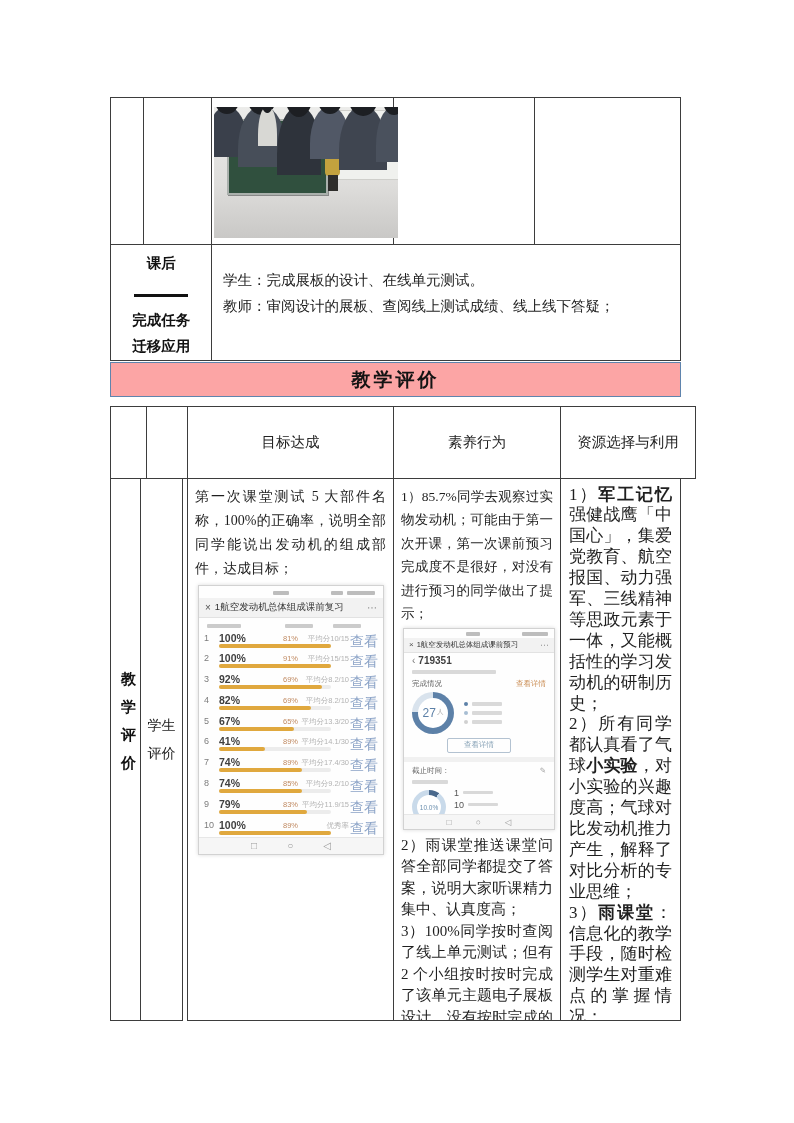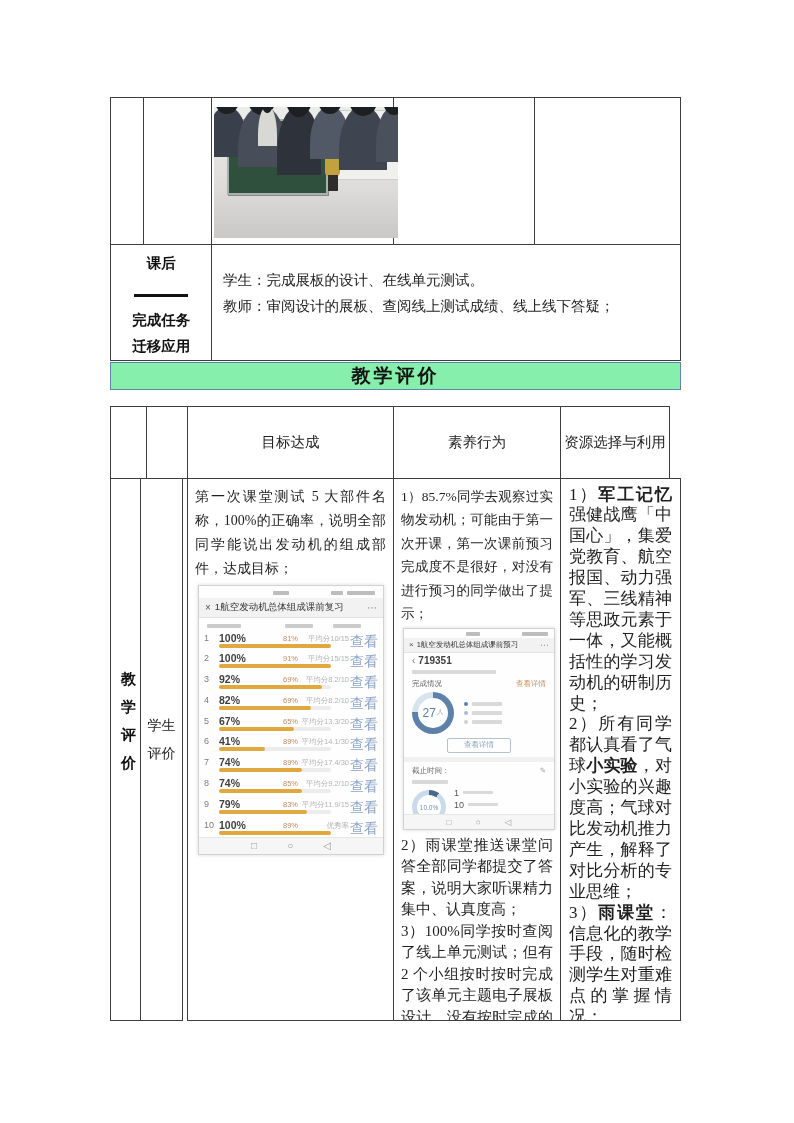--- a/index.html
+++ b/index.html
@@ -21,21 +21,21 @@
   .stu{position:absolute;border-radius:45% 45% 0 0/70% 70% 0 0;}
   .stu::before{content:"";position:absolute;left:50%;top:-46%;transform:translateX(-50%);width:62%;height:60%;border-radius:50%;background:#1d1f23;}
   
   .kb-wrap{position:absolute;inset:0;text-align:center;font-family:"Liberation Sans",sans-serif;font-weight:bold;color:#111;}
   .kb-phase{margin-top:9px;font-size:14.5px;}
   .kb-rule{width:54px;height:3px;background:#111;margin:21px auto 0;}
   .kb-task{font-size:14.5px;margin-top:14px;}
   .kb-task+.kb-task{margin-top:7px;}
   .ac-lines{position:absolute;left:11px;top:22px;right:8px;font-size:14.5px;line-height:26px;color:#222;}
   
-  .banner{position:absolute;left:110px;top:362px;width:571px;height:28px;background:#86efac;
+  .banner{position:absolute;left:110px;top:362px;width:571px;height:35px;background:#fca5a5;
           border:1.6px solid #5f84ad;box-sizing:border-box;display:flex;align-items:center;justify-content:center;}
   .banner span{font-family:"Liberation Sans",sans-serif;font-weight:bold;font-size:19px;color:#141414;letter-spacing:3px;}
   
   .hdr{display:flex;align-items:center;justify-content:center;font-size:14.5px;color:#222;}
   .vlabel{display:flex;flex-direction:column;align-items:center;justify-content:center;padding-bottom:56px;
           font-family:"Liberation Sans",sans-serif;font-weight:bold;font-size:15px;color:#111;}
   .vlabel div{line-height:28px;}
   .sublabel{display:flex;flex-direction:column;align-items:center;justify-content:center;padding-bottom:18px;
             font-size:14px;color:#222;}
   .sublabel div{line-height:28px;}
@@ -155,21 +155,21 @@
   </div>
 
   <div class="cell" style="left:110px;top:406px;width:37px;height:73px;"></div>
   <div class="cell" style="left:145.5px;top:406px;width:43px;height:73px;"></div>
   <div class="cell hdr" style="left:187px;top:406px;width:207px;height:73px;">
     <span>目标达成</span>
   </div>
   <div class="cell hdr" style="left:393px;top:406px;width:168px;height:73px;">
     <span>素养行为</span>
   </div>
-  <div class="cell hdr" style="left:560px;top:406px;width:110px;height:73px;">
+  <div class="cell hdr" style="left:560px;top:406px;width:136px;height:73px;">
     <span>资源选择与利用</span>
   </div>
 
   <div class="cell vlabel" style="left:110px;top:477.5px;width:37px;height:543px;">
     <div>教</div>
     <div>学</div>
     <div>评</div>
     <div>价</div>
   </div>
   <div class="cell sublabel" style="left:140px;top:477.5px;width:43px;height:543px;">

